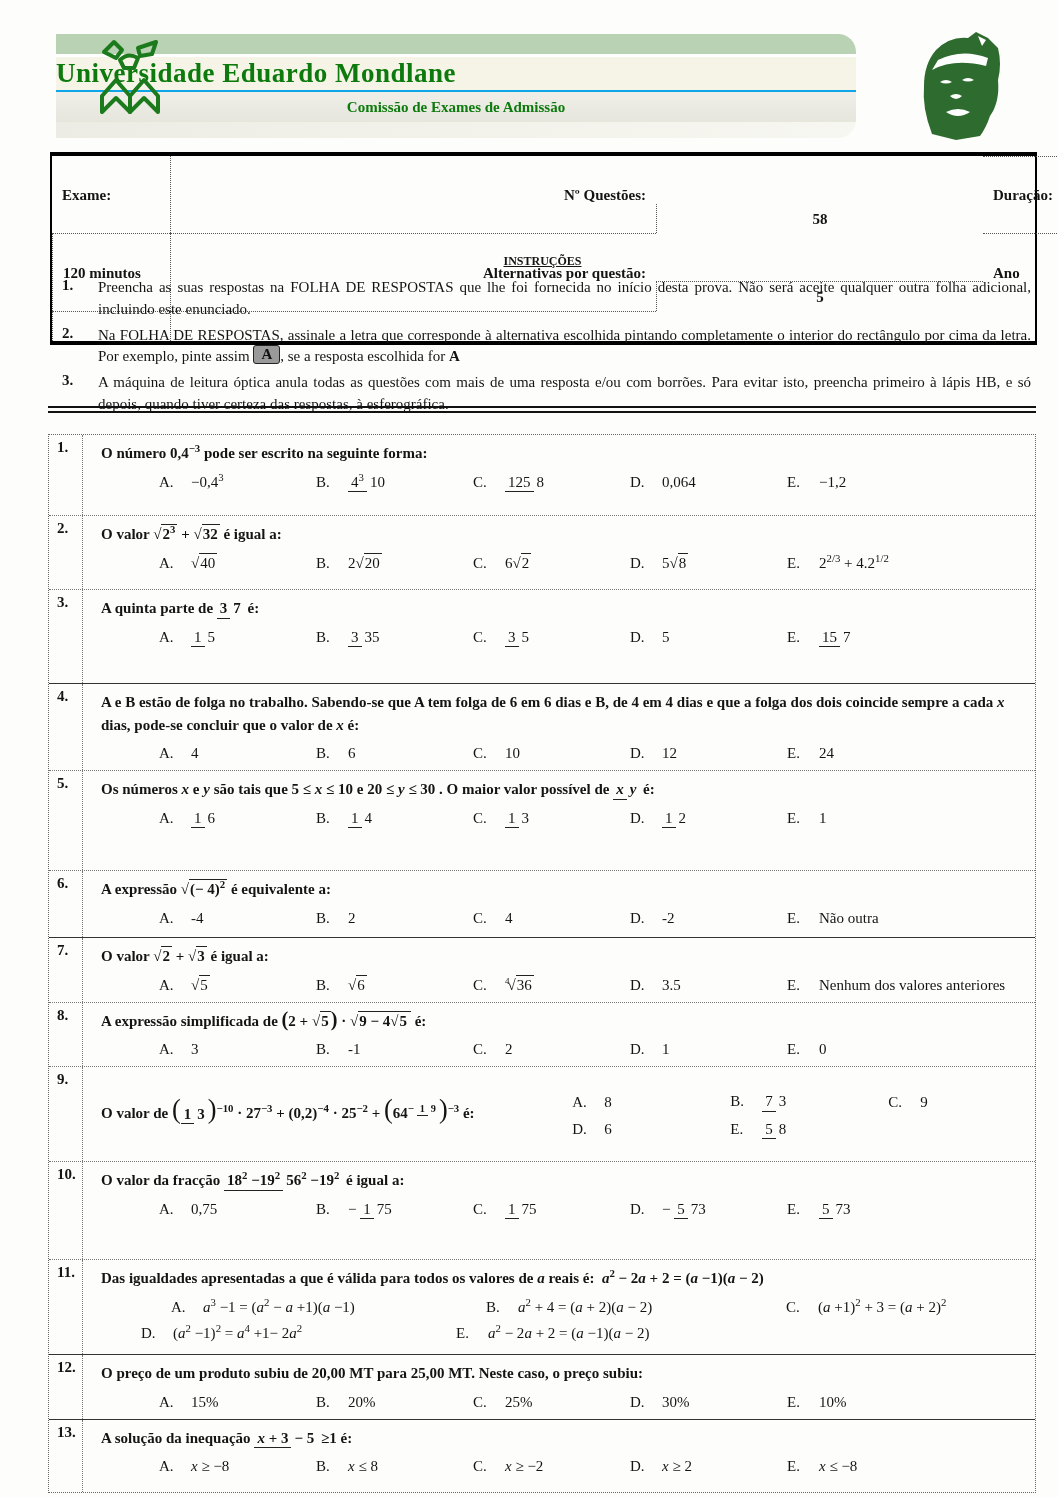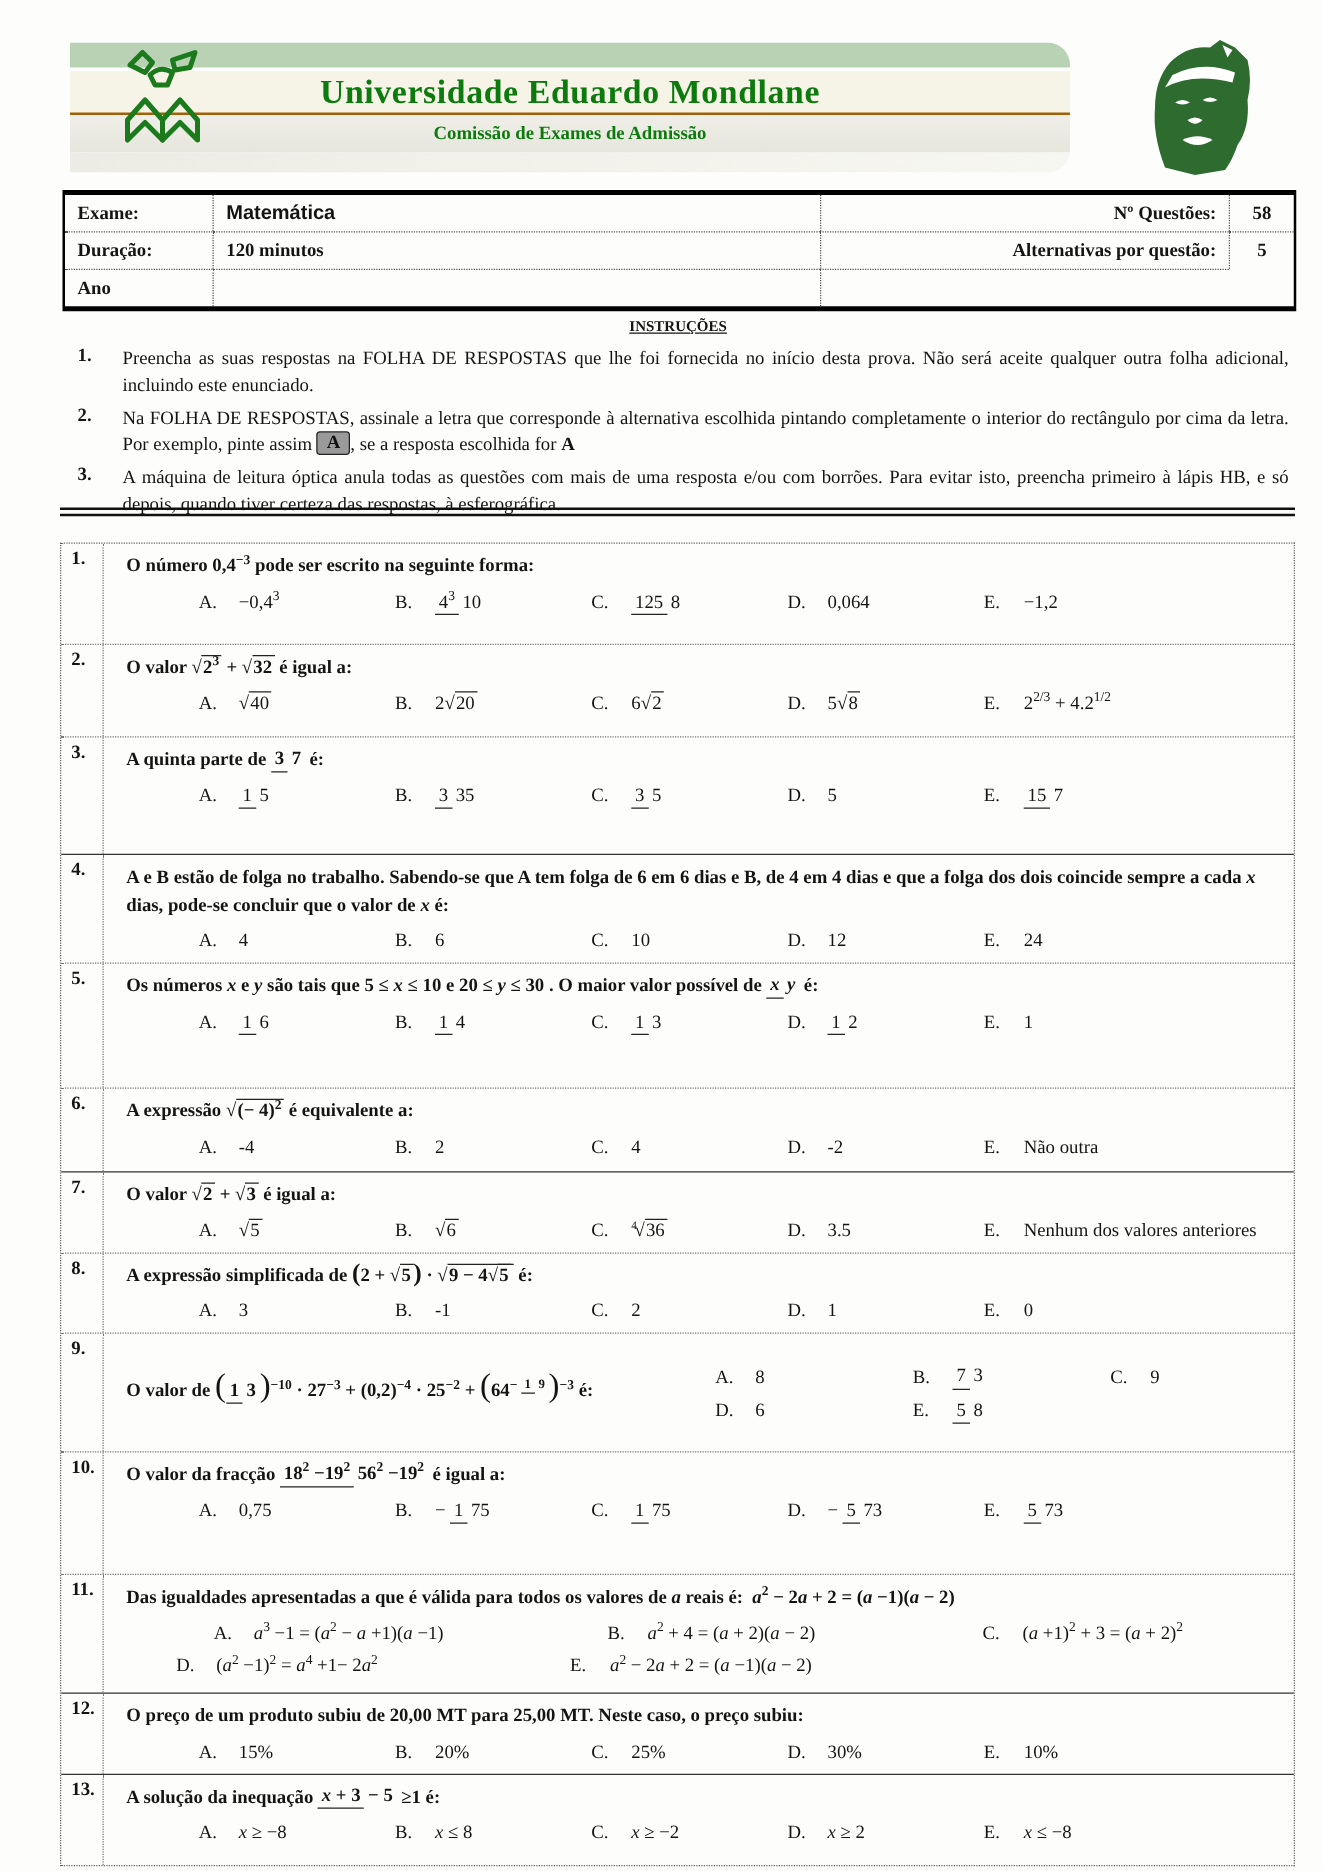--- a/index.html
+++ b/index.html
@@ -6,42 +6,42 @@
   body{
     width:1058px;height:1497px;position:relative;background:#fdfdfb;
     font-family:"Liberation Serif",serif;color:#141414;font-size:15px;
   }
   .page{position:absolute;inset:0;}
 
   
   .banner{position:absolute;left:46px;top:34px;width:968px;height:108px;}
   .bands{position:absolute;left:10px;top:0;width:800px;border-radius:0 18px 18px 0;overflow:hidden;}
   .band1{height:20px;background:var(--band-green,#b9d2b4);border-bottom:3px solid #fff;}
-  .band2{height:33px;background:var(--ivory,#f6f4e6);border-bottom:2px solid #a16207;
-         display:flex;align-items:center;justify-content:center;}
+  .band2{height:33px;background:var(--ivory,#f6f4e6);border-bottom:2px solid #0ea5e9;
+         display:flex;align-items:center;}
   .band3{height:30px;background:linear-gradient(#efeee8,#e7e6dd);
          display:flex;align-items:center;justify-content:center;}
   .band4{height:16px;background:linear-gradient(90deg,#edece4,#f7f7f1);}
   .uni-title{font-size:27px;font-weight:bold;color:var(--accent-green,#0d7a0d);letter-spacing:.5px;}
   .sub-title{font-size:15px;font-weight:bold;color:var(--accent-green,#0d7a0d);}
   .logo{position:absolute;left:52px;top:4px;width:64px;height:86px;}
   .portrait{position:absolute;right:8px;top:-4px;width:104px;height:112px;}
 
   
   .info{position:absolute;left:50px;top:152px;width:983px;
         border:2px solid #000;border-top-width:4px;border-bottom-width:4px;
         display:grid;grid-template-columns:118px 486px 327px auto;}
   .i-cell{padding:4px 10px 3px;min-height:22px;display:flex;align-items:center;}
   .i-cell.c2,.i-cell.c3,.i-cell.c4{border-left:1px dotted #555;}
   .i-cell.r2,.i-cell.r3{border-top:1px dotted #555;}
   .i-lbl{font-weight:bold;}
   .i-val{font-weight:bold;}
   .i-val.sans{font-family:"Liberation Sans",sans-serif;font-size:16px;}
   .i-right{justify-content:flex-end;font-weight:bold;}
-  .i-center{justify-content:center;font-weight:bold;}
+  .i-center{justify-content:center;font-weight:bold;margin-top:48px;}
 
   
   .instructions{position:absolute;left:50px;top:254px;width:985px;}
   .ins-title{text-align:center;font-weight:bold;text-decoration:underline;font-size:12px;margin:0 0 8px;}
   .ins-item{display:flex;margin-bottom:4px;}
   .ins-num{flex:0 0 48px;font-weight:bold;padding-left:12px;box-sizing:border-box;}
   .ins-text{flex:1;text-align:justify;line-height:1.45;padding-right:4px;}
   .ans-box{display:inline-block;background:#9a9a9a;border:1px solid #222;border-radius:3px;
            padding:0 7px;font-weight:bold;color:#111;line-height:1.1;transform:translateY(-2px);}
 
@@ -120,21 +120,20 @@
       <path fill="#ffffff" d="M38 52 Q44 48 50 52 Q44 55 38 52 Z"></path>
       <path fill="#ffffff" d="M60 50 Q66 46 72 50 Q66 53 60 50 Z"></path>
       <path fill="#ffffff" d="M48 66 Q54 62 60 66 Q54 72 48 66 Z"></path>
       <path fill="#ffffff" d="M44 82 Q56 76 68 82 Q56 90 44 82 Z"></path>
       <path fill="#ffffff" d="M76 6 L84 10 L80 16 Z"></path>
     </svg>
   </div>
 
   <div class="info">
     <div class="i-cell i-lbl r1 c1">Exame:</div>
-    <div class="i-cell i-val sans r1 c2">Matemática</div>
     <div class="i-cell i-right r1 c3">Nº Questões:</div>
     <div class="i-cell i-center r1 c4">58</div>
 
     <div class="i-cell i-lbl r2 c1">Duração:</div>
     <div class="i-cell i-val r2 c2">120 minutos</div>
     <div class="i-cell i-right r2 c3">Alternativas por questão:</div>
     <div class="i-cell i-center r2 c4">5</div>
 
     <div class="i-cell i-lbl r3 c1">Ano</div>
     <div class="i-cell r3 c3"></div>

